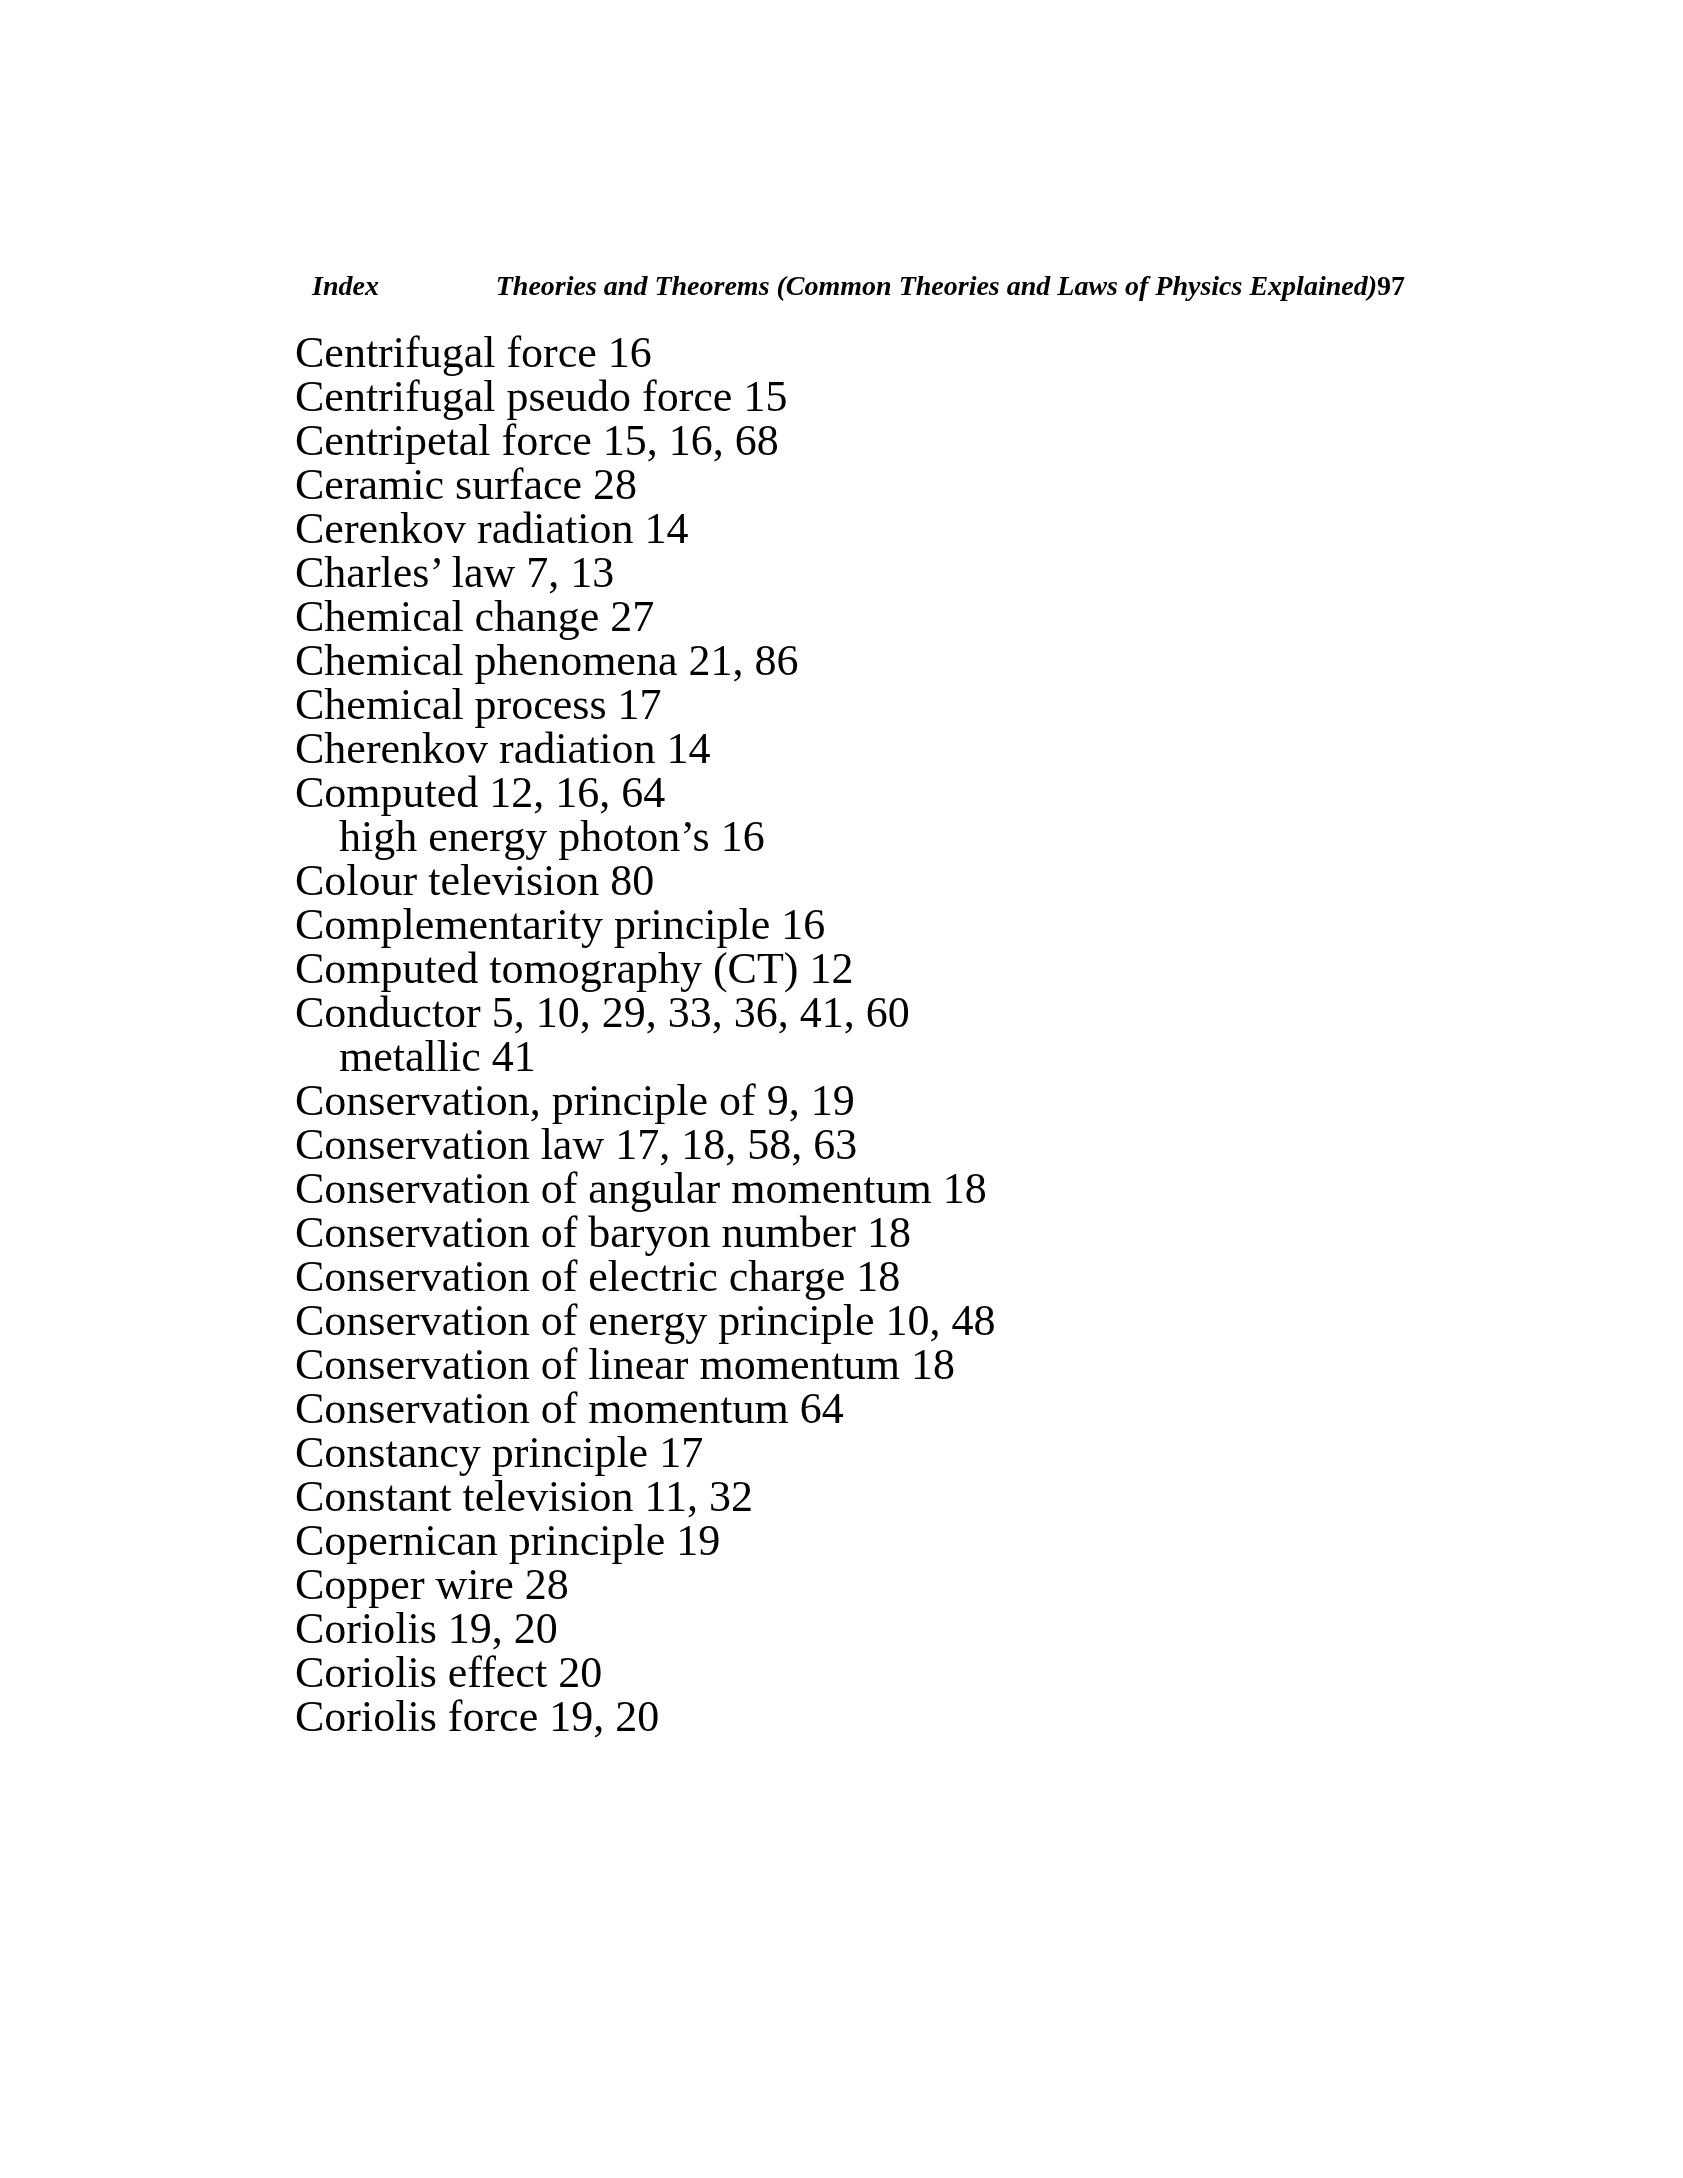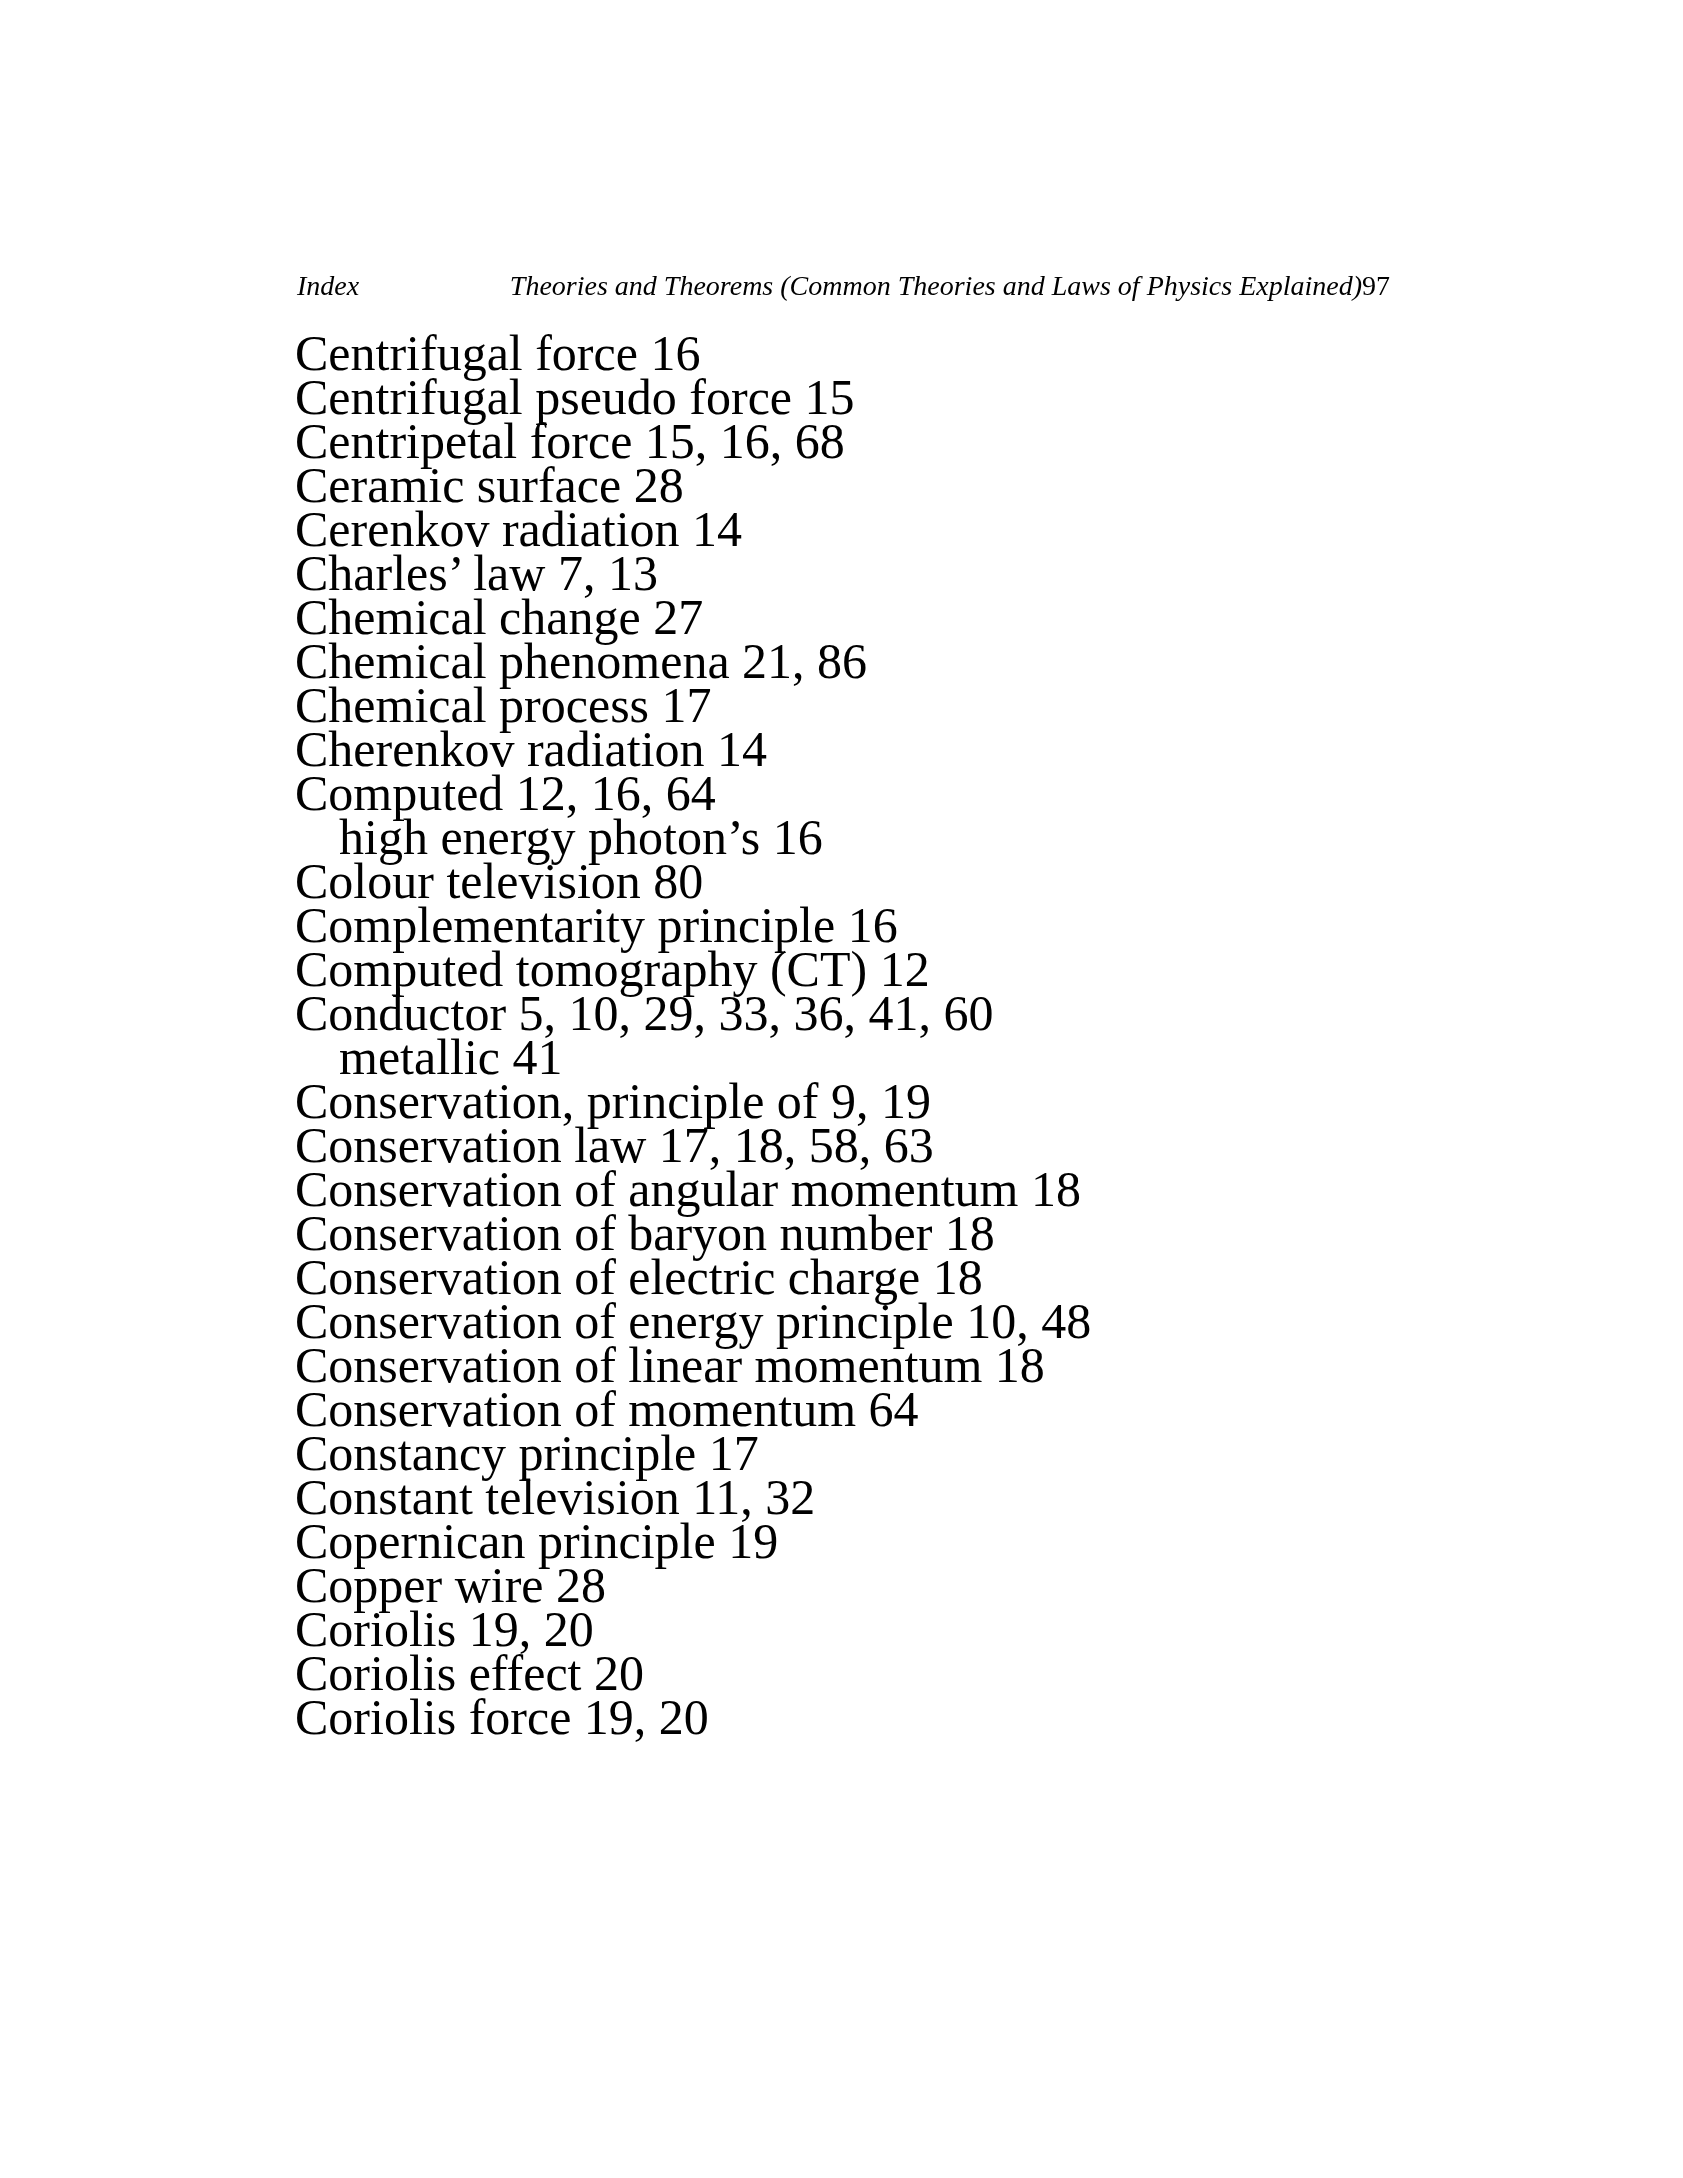--- a/index.html
+++ b/index.html
@@ -11,46 +11,46 @@
     position: relative;
     width: 1683px;
     height: 2178px;
     background: #ffffff;
     color: #000000;
     font-family: "Liberation Serif", "DejaVu Serif", serif;
     overflow: hidden;
   }
   .running-header {
     position: absolute;
-    left: 297px;
+    left: 312px;
     top: 269px;
     width: 1093px;
     display: flex;
     justify-content: space-between;
     align-items: baseline;
     font-size: 28px;
     line-height: 34px;
-    font-weight: normal;
+    font-weight: bold;
     font-style: italic;
     white-space: nowrap;
   }
   .hdr-right {
     display: inline-flex;
     align-items: baseline;
     text-align: right;
   }
   .hdr-page-number {
     font-style: normal;
   }
   .index-list {
     position: absolute;
     left: 295px;
     top: 331px;
     width: 1188px;
-    font-size: 50px;
+    font-size: 44px;
     line-height: 44px;
     font-weight: normal;
   }
   .entry {
     white-space: nowrap;
   }
   .entry.indent {
     padding-left: 44px;
   }
 </style>

